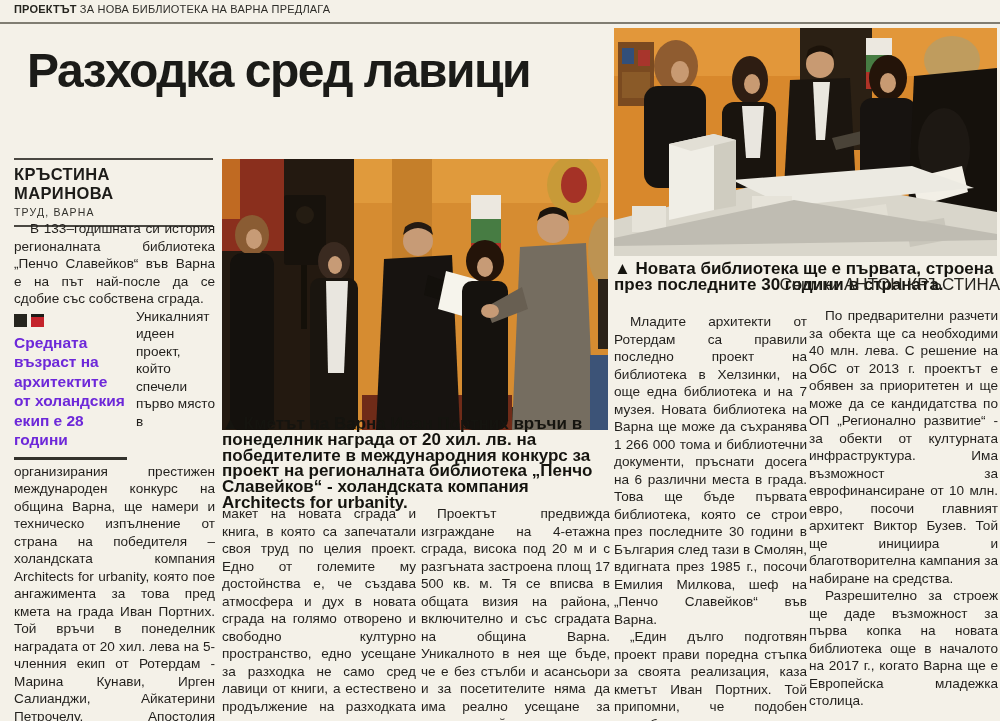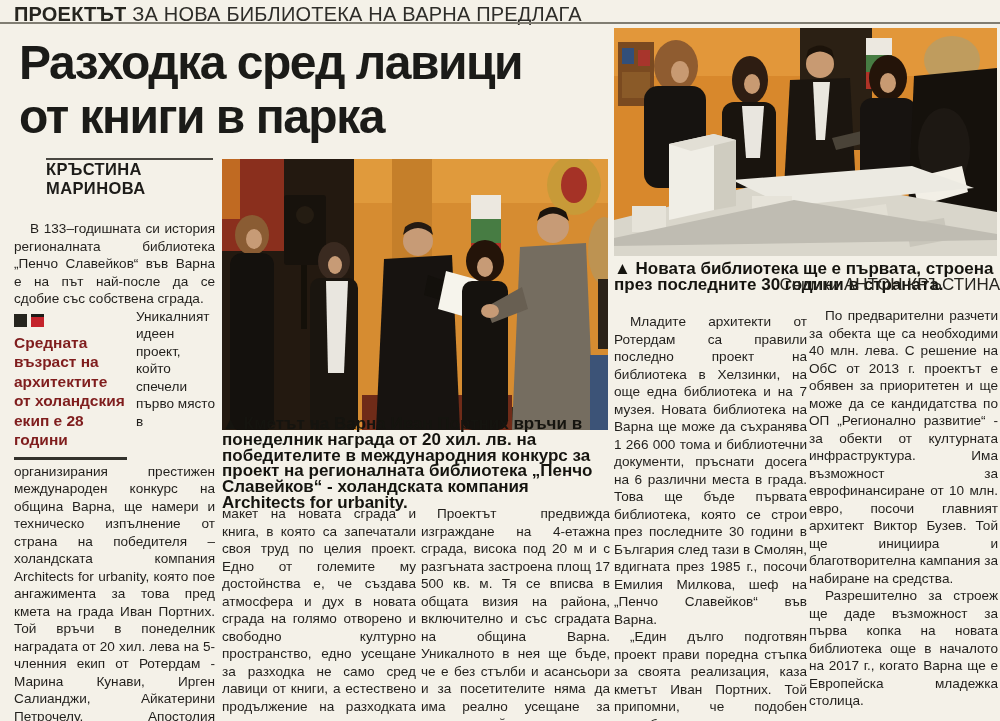--- a/index.html
+++ b/index.html
@@ -3,72 +3,72 @@
 <meta charset="utf-8">
 <style>
   html,body{margin:0;padding:0;background:#c9c5ba;}
   #page{
     position:relative;width:1000px;height:721px;overflow:hidden;
     background:#f4f1e8;
     font-family:"Liberation Sans","DejaVu Sans",sans-serif;
     color:#232220;
   }
   
-  .kicker{position:absolute;left:14px;top:3px;font-size:20px;letter-spacing:.2px;color:#2e2d29;white-space:nowrap;}
+  .kicker{position:absolute;left:14px;top:3px;font-size:11px;letter-spacing:.2px;color:#2e2d29;white-space:nowrap;}
   .kicker .hl{font-weight:bold;color:#26251f;}
   .top-rule{position:absolute;left:0;top:22px;width:1000px;height:2px;background:#807d72;}
   .headline{position:absolute;left:11px;top:28px;width:640px;font-weight:bold;
     font-size:48px;line-height:54px;letter-spacing:-1.5px;color:#1b1b18;}
   
   .byline{position:absolute;left:14px;top:158px;width:199px;}
   .byline .author{font-size:16.5px;font-weight:bold;letter-spacing:.4px;color:#1d1c19;
-    border-top:2px solid #4a4842;margin-left:32px;}
+    border-top:2px solid #4a4842;padding-top:5px;}
   .byline .pub{font-size:10.5px;letter-spacing:1.2px;color:#33322d;margin-top:3px;
     border-bottom:2px solid #4a4842;padding-bottom:7px;}
   
   .bodycol{font-size:13.6px;line-height:17.5px;text-align:justify;color:#211f1c;margin-top:8px;}
   .bodycol p{margin:0;}
   .indent{text-indent:16px;}
   #col1{position:absolute;left:14px;top:212px;width:201px;height:509px;overflow:hidden;}
   #col2{position:absolute;left:222px;top:497px;width:194px;height:224px;overflow:hidden;}
   #col3{position:absolute;left:421px;top:497px;width:189px;height:224px;overflow:hidden;}
   #col4{position:absolute;left:614px;top:305px;width:193px;height:422px;overflow:hidden;}
   #col5{position:absolute;left:809px;top:299px;width:189px;height:422px;overflow:hidden;}
   
   .pullquote{float:left;width:113px;margin:6px 9px 3px 0;padding-bottom:7px;
     border-bottom:3px solid #33322c;}
   .pq-squares{height:14px;margin-bottom:5px;}
   .pq-sq{display:inline-block;width:13px;height:13px;vertical-align:top;}
   .pq-sq.dark{background:#26251e;margin-right:4px;}
   .pq-sq.red{background:#c4242b;border-top:3px solid #1d1c17;height:10px;}
-  .pq-text{font-size:15.5px;font-weight:bold;line-height:19.5px;color:#7f1d1d;text-align:left;}
+  .pq-text{font-size:15.5px;font-weight:bold;line-height:19.5px;color:#6d28d9;text-align:left;}
   
   .photo{position:absolute;display:block;}
   #photo1{left:222px;top:159px;width:386px;height:271px;}
   #photo2{left:614px;top:28px;width:383px;height:228px;}
   .caption{position:absolute;font-size:17px;line-height:15.8px;font-weight:bold;color:#15140f;text-align:left;}
   #caption1{left:222px;top:416px;width:386px;}
   #caption2{left:614px;top:261px;width:386px;}
   .credit{font-weight:normal;text-align:right;margin-top:-16px;color:#26251f;}
 </style>
 </head>
 <body>
 
 <div id="page">
 
   <div class="kicker"><span class="hl">ПРОЕКТЪТ</span><span> ЗА НОВА БИБЛИОТЕКА НА ВАРНА ПРЕДЛАГА</span></div>
   <div class="top-rule"></div>
 
-  <h1 class="headline" style="margin:8px">
+  <h1 class="headline" style="margin:16px">
     <div>Разходка сред лавици</div>
-    <div>от книги в парка</div>
   </h1>
 
   <div class="byline">
     <div class="author">КРЪСТИНА МАРИНОВА</div>
+    <div class="pub">ТРУД, ВАРНА</div>
   </div>
 
   <div id="col1" class="bodycol">
     <p class="indent">В 133–годишната си история регионалната библиотека „Пенчо Славейков“ във Варна е на път най-после да се сдобие със собствена сграда.</p>
     <div class="pullquote">
       <div class="pq-squares">
         <span class="pq-sq dark"></span><span class="pq-sq red"></span>
       </div>
       <div class="pq-text">Средната възраст на архитектите от холандския екип е 28 години</div>
     </div>

